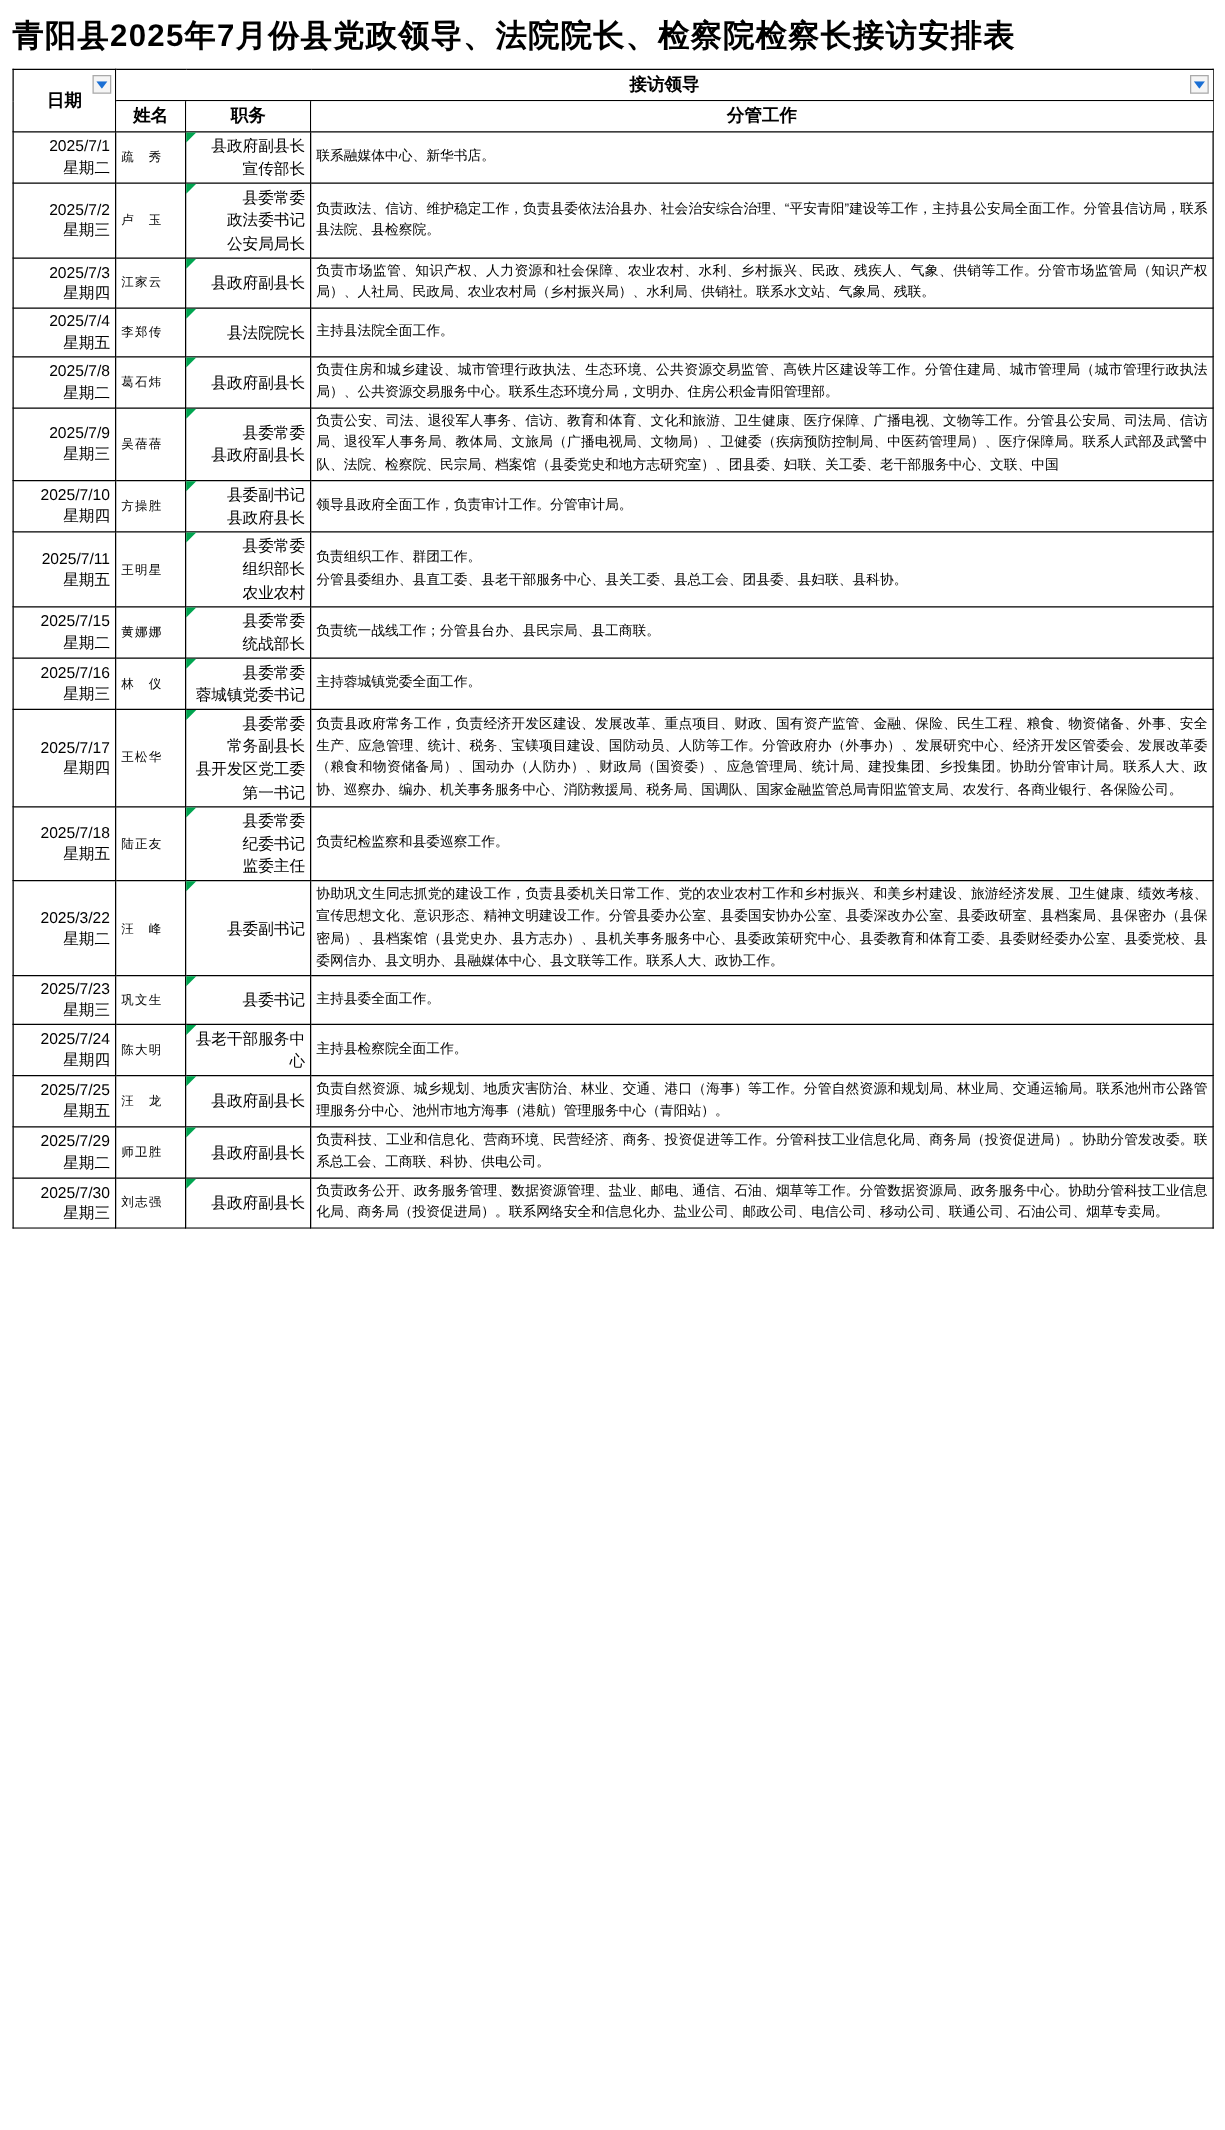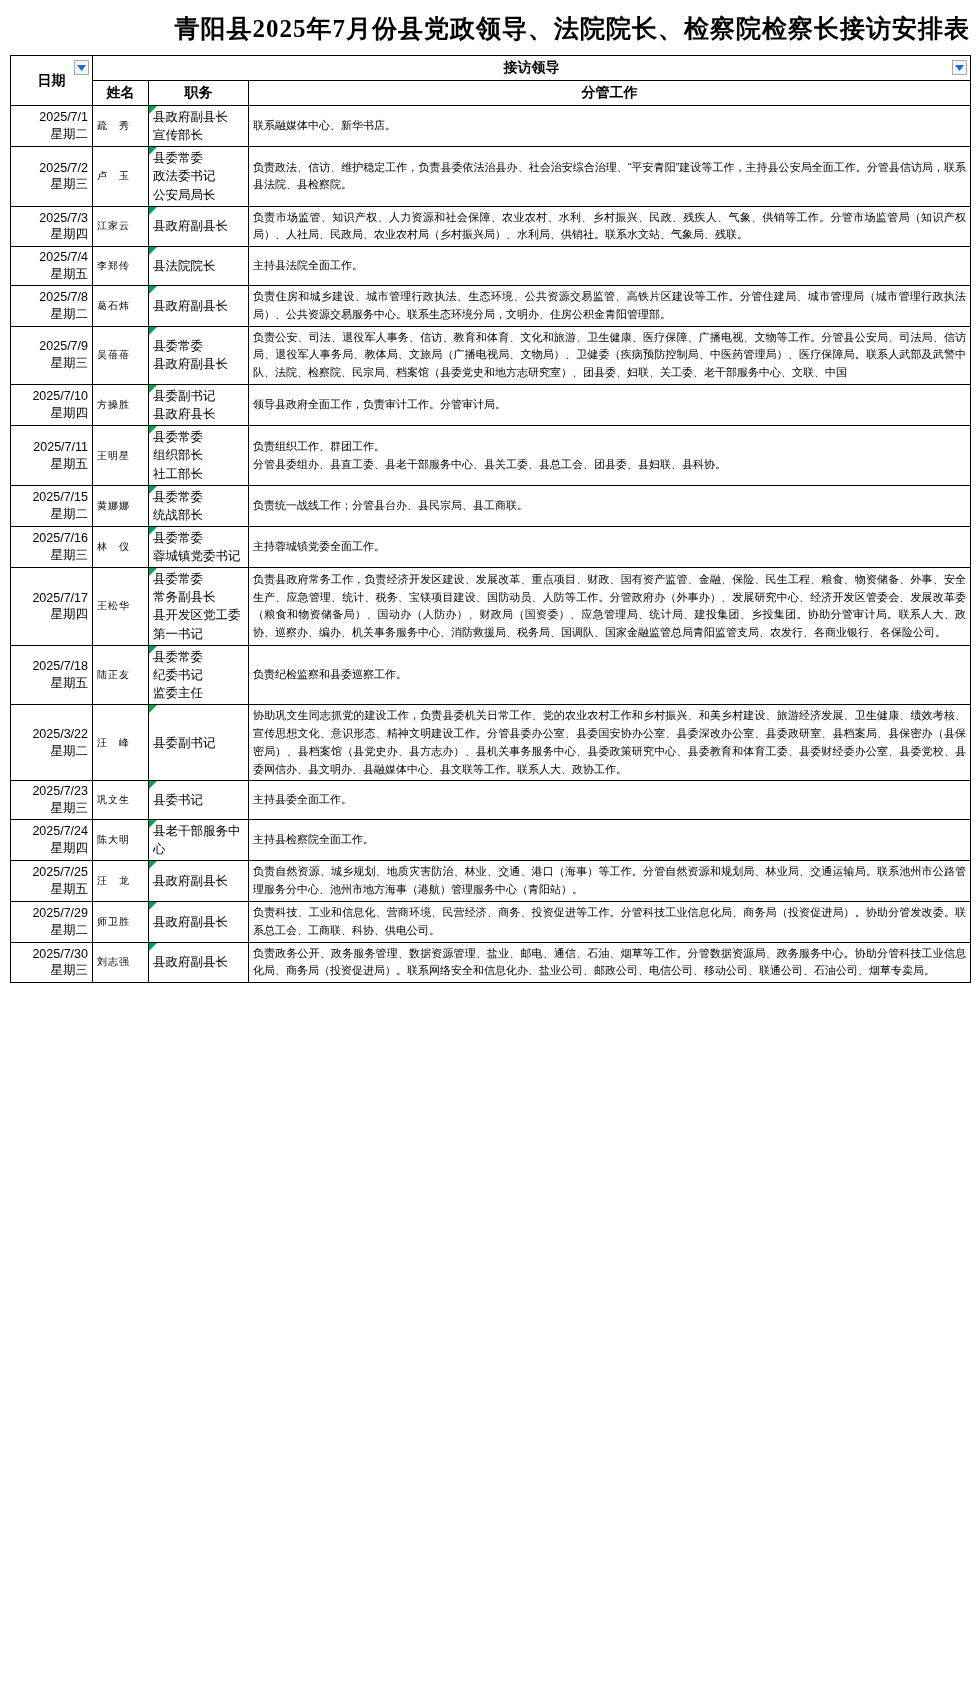--- a/index.html
+++ b/index.html
@@ -11,26 +11,26 @@
     width: 980px;
     font-family: "Liberation Sans", "DejaVu Sans", sans-serif;
     color: #000;
   }
   .page {
     width: 980px;
     box-sizing: border-box;
     padding: 8px 10px 0 10px;
   }
   .doc-title {
-    text-align: right;
+    text-align: left;
     font-size: 25px;
     font-weight: bold;
     letter-spacing: 1px;
     margin: 4px 0 10px 0;
-    font-family: Liberation Serif, serif;
+    font-family: Liberation Sans, sans-serif;
   }
   table.sched {
     border-collapse: collapse;
     width: 960px;
     table-layout: fixed;
     font-size: 13px;
   }
   table.sched th, table.sched td {
     border: 1px solid #000;
     vertical-align: middle;
@@ -72,21 +72,21 @@
     text-align: right;
     font-size: 12.5px;
     line-height: 1.35;
     white-space: nowrap;
   }
   td.name-cell {
     font-size: 10px;
     letter-spacing: 1px;
   }
   td.post-cell {
-    text-align: left;
+    text-align: right;
     font-size: 12.5px;
     line-height: 1.45;
     position: relative;
   }
   
   td.post-cell.mark::before {
     content: "";
     position: absolute;
     left: 0;
     top: 0;
@@ -240,21 +240,21 @@
         </tr>
         <tr>
           <td class="date-cell">
             <div>2025/7/11</div>
             <div>星期五</div>
           </td>
           <td class="name-cell">王明星</td>
           <td class="post-cell mark">
             <div>县委常委</div>
             <div>组织部长</div>
-            <div>社工部长</div>
+            <div>农业农村</div>
           </td>
           <td class="work-cell">
             <div>负责组织工作、群团工作。</div>
             <div>分管县委组办、县直工委、县老干部服务中心、县关工委、县总工会、团县委、县妇联、县科协。</div>
           </td>
         </tr>
         <tr>
           <td class="date-cell">
             <div>2025/7/15</div>
             <div>星期二</div>

